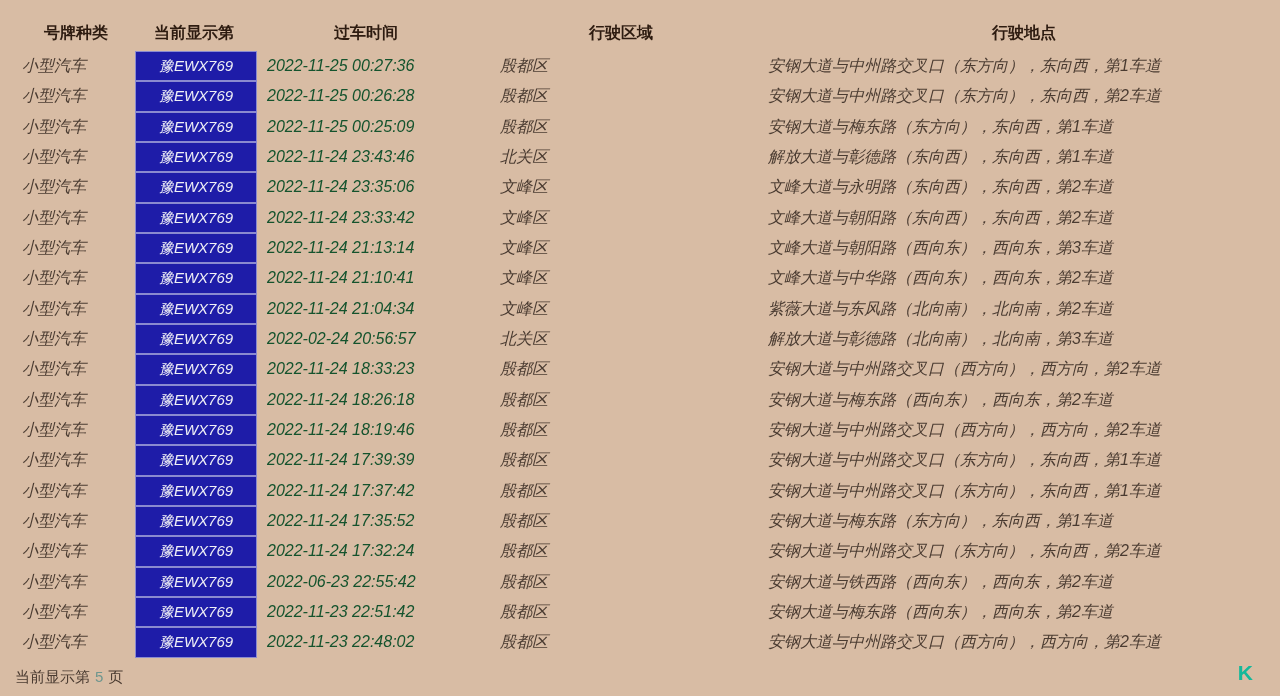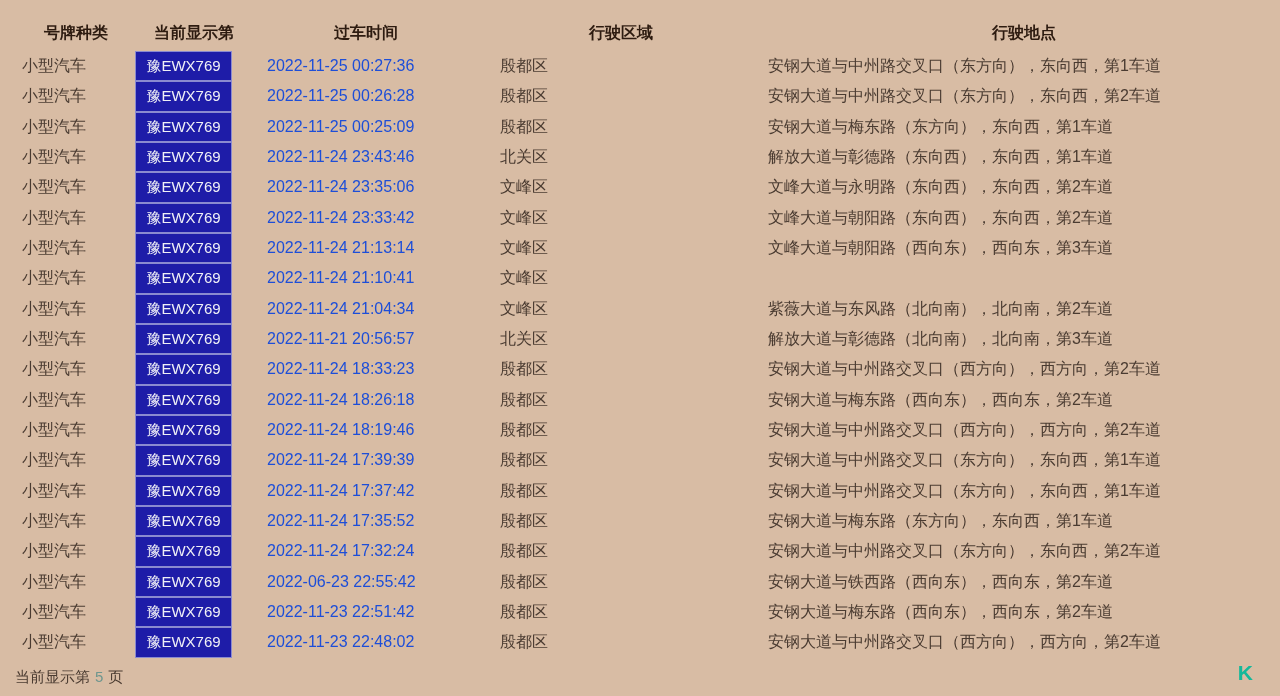--- a/index.html
+++ b/index.html
@@ -22,37 +22,37 @@
     font-size: 16px; font-weight: bold;
     color: #2d1b10; white-space: nowrap;
   }
   .h0 { left: 76px; }
   .h1 { left: 194px; }
   .h2 { left: 366px; }
   .h3 { left: 621px; }
   .h4 { left: 1024px; }
   
   .tbody { position: absolute; top: 51px; left: 0; right: 0; }
-  .row { position: relative; height: 30.33px; }
+  .row { position: relative; height: 30.33px; font-style: italic; }
   .cell {
     position: absolute; top: 0; height: 30.33px; line-height: 30.33px;
     font-size: 16px; color: #4a3b31; white-space: nowrap;
   }
   .cell.type   { left: 22px; }
   .cell.plate  {
-    left: 135px; width: 97px;
+    left: 135px; width: 122px;
     background: #1e1ca8;
     border: 1px solid #8a8ad0;
     box-sizing: border-box;
     color: #f0f0f6;
     font-size: 15px;
     text-align: center;
     line-height: 28px;
   }
-  .cell.time    { left: 267px; color: #1d4ed8; }
+  .cell.time    { left: 267px; color: #14532d; }
   .cell.region  { left: 500px; }
   .cell.location{ left: 768px; text-align: center; }
   
   .footer {
     position: absolute; left: 15px; top: 668px;
     font-size: 15px; color: #4a3b31; white-space: nowrap;
   }
   .footer .page-number { color: #6e968e; margin: 0 5px; }
   
   .logo {
@@ -122,32 +122,33 @@
         <span class="cell plate">豫EWX769</span>
         <span class="cell time">2022-11-24 21:13:14</span>
         <span class="cell region">文峰区</span>
         <span class="cell location">文峰大道与朝阳路（西向东），西向东，第3车道</span>
       </div>
       <div class="row">
         <span class="cell type">小型汽车</span>
         <span class="cell plate">豫EWX769</span>
         <span class="cell time">2022-11-24 21:10:41</span>
         <span class="cell region">文峰区</span>
+        <span class="cell location">文峰大道与中华路（西向东），西向东，第2车道</span>
       </div>
       <div class="row">
         <span class="cell type">小型汽车</span>
         <span class="cell plate">豫EWX769</span>
         <span class="cell time">2022-11-24 21:04:34</span>
         <span class="cell region">文峰区</span>
         <span class="cell location">紫薇大道与东风路（北向南），北向南，第2车道</span>
       </div>
       <div class="row">
         <span class="cell type">小型汽车</span>
         <span class="cell plate">豫EWX769</span>
-        <span class="cell time">2022-11-21 20:56:57</span>
+        <span class="cell time">2022-02-24 20:56:57</span>
         <span class="cell region">北关区</span>
         <span class="cell location">解放大道与彰德路（北向南），北向南，第3车道</span>
       </div>
       <div class="row">
         <span class="cell type">小型汽车</span>
         <span class="cell plate">豫EWX769</span>
         <span class="cell time">2022-11-24 18:33:23</span>
         <span class="cell region">殷都区</span>
         <span class="cell location">安钢大道与中州路交叉口（西方向），西方向，第2车道</span>
       </div>

